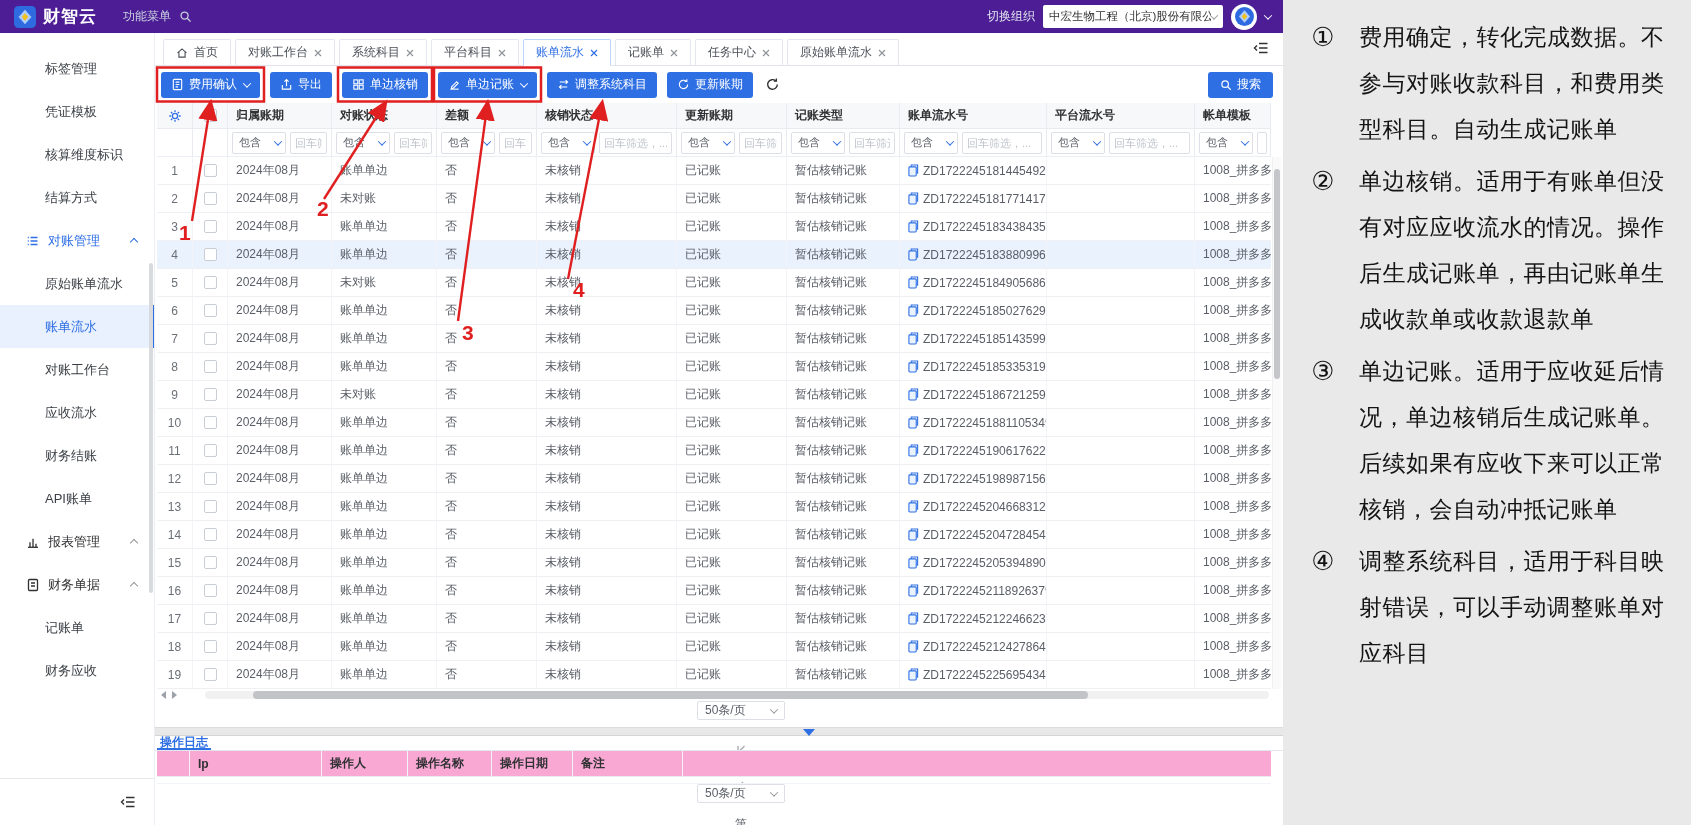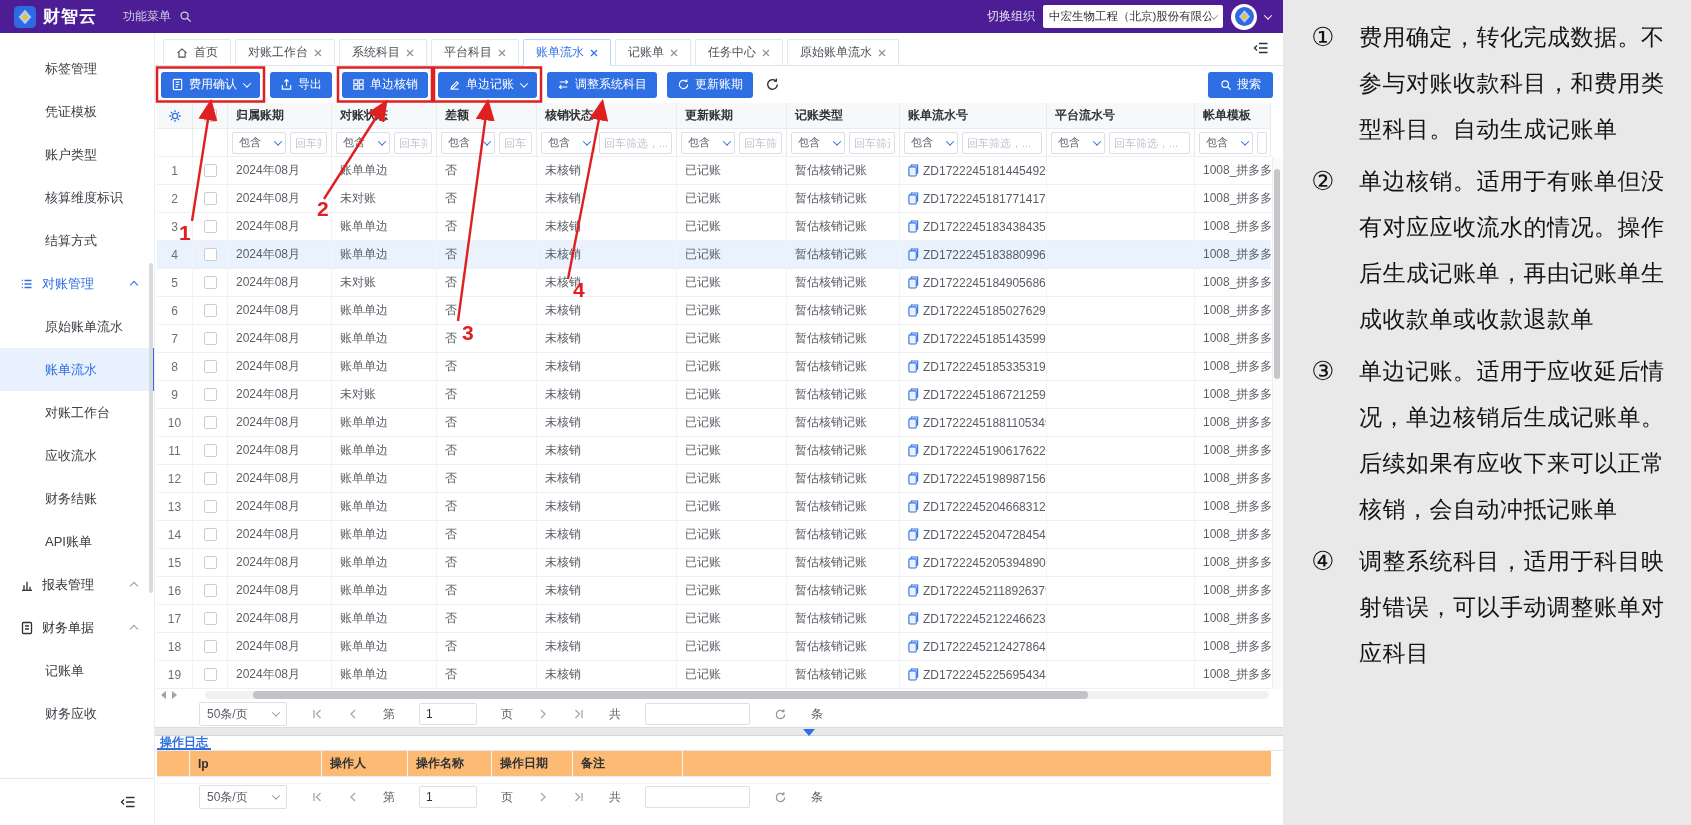--- a/index.html
+++ b/index.html
@@ -30,21 +30,21 @@
   .chev.blue { border-color:#2f6fe4; }
   .chev.white { border-color:#fff; }
   .chev.sm { width:6px; height:6px; }
 
   
   .main { display:flex; height:792px; }
   .sidebar { width:155px; flex:none; border-right:1px solid #ebeef5; position:relative; background:#fff; }
   #side-list { padding-top:14px; }
   .side-item { height:43px; display:flex; align-items:center; font-size:13px; color:#3c4046; cursor:pointer; position:relative; }
   .side-item.sub { padding-left:45px; }
-  .side-item.group { padding-left:20px; color:#303133; }
+  .side-item.group { padding-left:26px; color:#303133; }
   .side-item.group-sub { padding-left:30px; }
   .side-item .s-ic { display:flex; margin-right:8px; }
   .side-item .s-ic svg { width:14px; height:14px; }
   .side-item .s-chev { position:absolute; right:17px; top:20px; }
   .side-item.hl { color:#2f6fe4; }
   .side-item.hl .s-chev { border-color:#2f6fe4; }
   .side-item.sel { background:#e8f1fd; color:#2f6fe4; }
   .side-item.sel::after { content:""; position:absolute; right:0; top:0; bottom:0; width:3px; background:#2f6fe4; }
   .side-scrollbar { position:absolute; right:1px; top:230px; width:4px; height:330px; background:#d8dadd; border-radius:2px; }
   .side-footer { position:absolute; left:0; right:0; bottom:0; height:47px; border-top:1px solid #e8e8e8; display:flex; justify-content:flex-end; align-items:center; padding-right:18px; }
@@ -102,33 +102,33 @@
   .vthumb { position:absolute; left:1px; right:1px; top:12px; height:210px; background:#c4c6ca; border-radius:4px; }
   .hscroll { height:12px; display:flex; align-items:center; gap:2px; padding:0 2px; }
   .h-mini { display:flex; gap:6px; width:44px; align-items:center; padding-left:2px; }
   .tri { width:0; height:0; border-top:4px solid transparent; border-bottom:4px solid transparent; }
   .tri.left { border-right:5px solid #9da1a8; }
   .tri.right { border-left:5px solid #9da1a8; }
   .h-track { flex:1; height:8px; background:#f1f1f1; border-radius:4px; position:relative; }
   .h-thumb { position:absolute; left:48px; width:835px; top:0; height:8px; background:#c1c3c7; border-radius:4px; }
 
   
-  .pager { height:26px; display:flex; align-items:center; gap:24px; padding-left:44px; color:#5a5e66; }
+  .pager { height:26px; display:flex; align-items:center; gap:24px; padding-left:44px; color:#5a5e66;flex-direction:column; }
   .psize { width:88px; height:24px; border:1px solid #dcdfe6; border-radius:2px; display:flex; align-items:center;
     justify-content:space-between; padding:0 7px; cursor:pointer; background:#fff; color:#5a5e66; }
   .pic { display:flex; cursor:pointer; align-items:center; }
   .pinput { width:58px; height:22px; border:1px solid #dcdfe6; border-radius:2px; text-align:left; padding:0 6px; font-size:12px; font-family:inherit; color:#303133; }
   .pinput.wide { width:105px; }
 
   
   .splitter { height:9px; background:#e8e8e8; border-top:1px solid #dcdcdc; border-bottom:1px solid #d5d5d5; position:relative; }
   .splitter svg { position:absolute; left:648px; top:1px; }
   .log-tabs { height:15px; border-bottom:1px solid #e4e7ed; padding-left:2px; display:flex; }
   .log-tab { color:#2f6fe4; font-weight:bold; border-bottom:2px solid #2f6fe4; display:flex; align-items:center; padding:0 3px; cursor:pointer; }
-  .log-head { display:flex; height:26px; background:#fdba74; border-bottom:1px solid #e8ebf0; margin:0 12px 0 2px; }
+  .log-head { display:flex; height:26px; background:#f9a8d4; border-bottom:1px solid #e8ebf0; margin:0 12px 0 2px; }
   .log-head .cell { font-weight:bold; color:#303133; }
   .lw-first{width:33px;flex:none;} .lw0{width:132px;flex:none;} .lw1{width:86px;flex:none;}
   .lw2{width:84px;flex:none;} .lw3{width:81px;flex:none;} .lw4{width:110px;flex:none;} .lwflex{flex:1;border-right:none;}
   .log-empty { height:7px; border-bottom:1px solid #f2f4f7; margin:0 12px 0 2px; }
 
   
   #red-overlay { position:absolute; left:0; top:0; width:100%; height:100%; pointer-events:none; z-index:60; }
 
   
   .note { display:flex; gap:14px; margin-bottom:6px; color:#141414; }
@@ -178,25 +178,20 @@
       <aside class="sidebar">
         <div id="side-list">
             <div class="side-item sub">
 
     <span class="s-label">标签管理</span>
 
   </div>
             <div class="side-item sub">
 
     <span class="s-label">凭证模板</span>
-
-  </div>
-            <div class="side-item sub">
-
-    <span class="s-label">账户类型</span>
 
   </div>
             <div class="side-item sub">
 
     <span class="s-label">核算维度标识</span>
 
   </div>
             <div class="side-item sub">
 
     <span class="s-label">结算方式</span>

